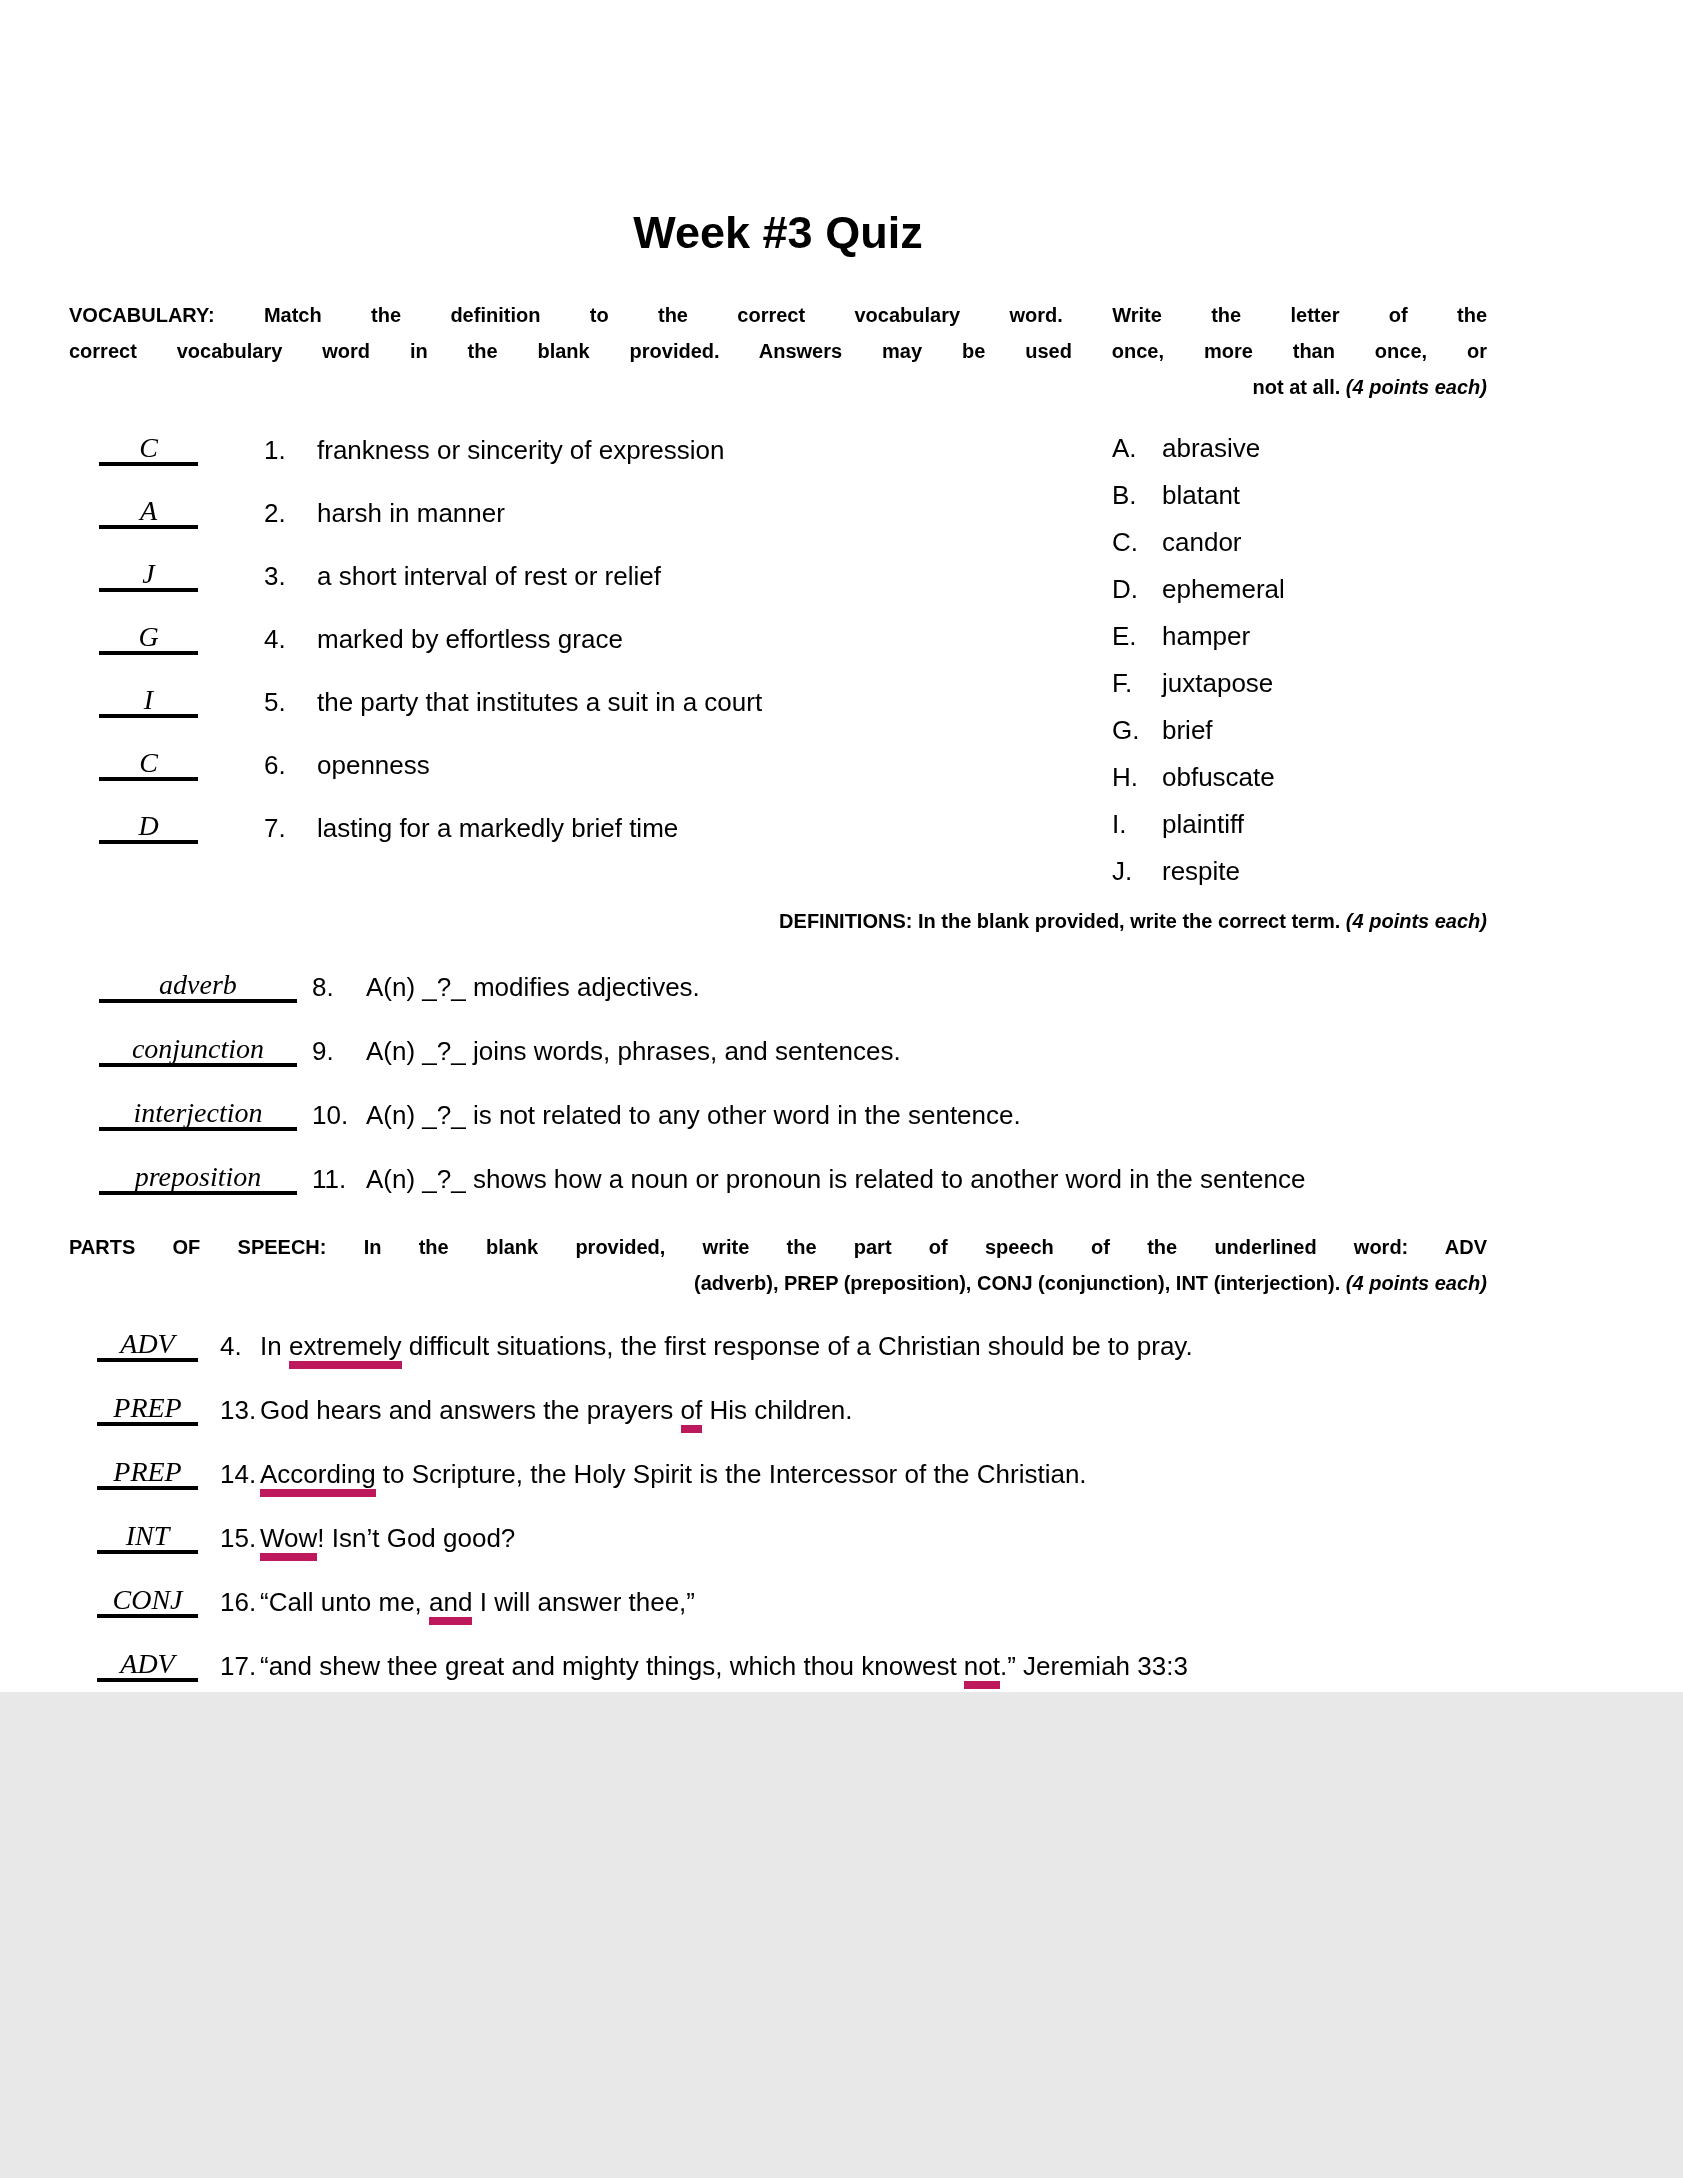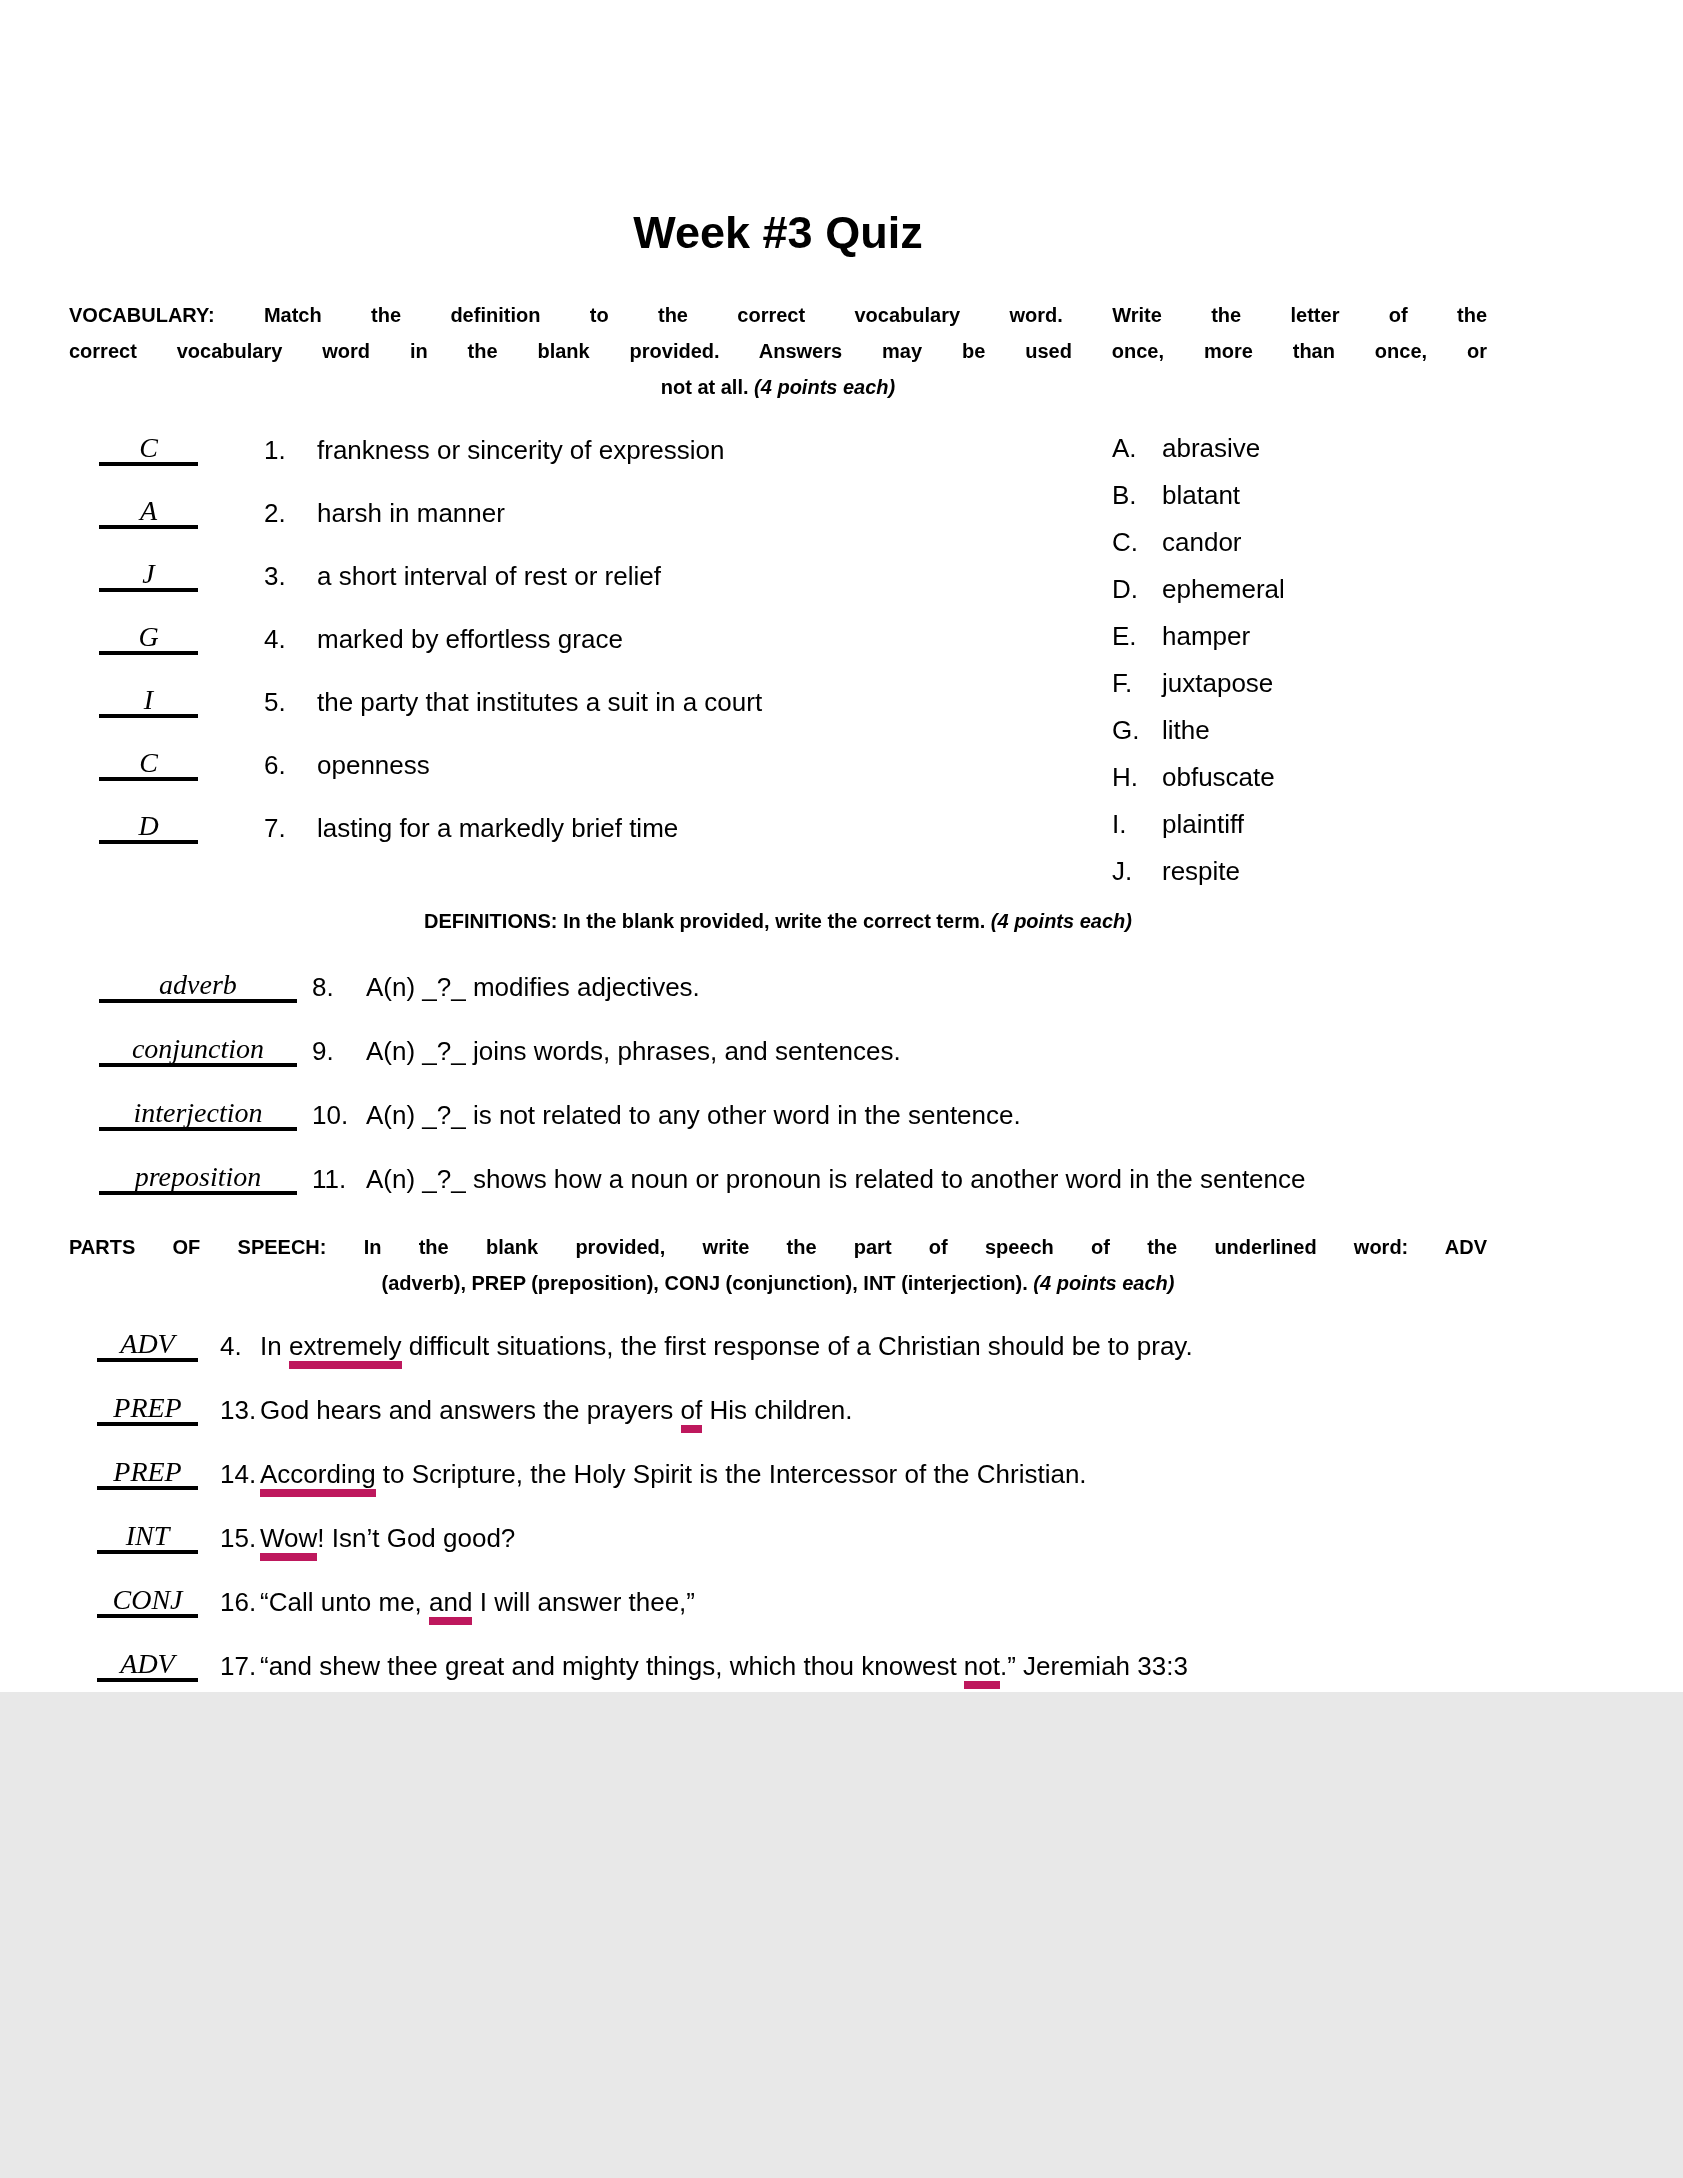--- a/index.html
+++ b/index.html
@@ -11,21 +11,21 @@
   }
   .title {
     position:absolute; top:209px; left:69px; width:1418px;
     text-align:center; font-size:45px; font-weight:bold; line-height:48px;
   }
   .instr {
     position:absolute; left:69px; width:1418px;
     font-size:20px; font-weight:bold; line-height:36px;
   }
   .jline { display:block; text-align:justify; text-align-last:justify; }
-  .lline { display:block; text-align:center; }
+  .lline { display:block; text-align:right; }
   .pts { font-style:italic; }
   .qsec { position:absolute; left:69px; }
   .row { position:relative; }
   .vrow  { height:63px; }
   .drow  { height:64px; }
   .prow  { height:64px; }
   .brow  { height:47px; }
   .blank {
     position:absolute; top:0; height:29px;
     border-bottom:4px solid #000; text-align:center;
@@ -117,21 +117,21 @@
     <div class="row brow">
       <span class="bletter">E.</span>
       <span class="bword">hamper</span>
     </div>
     <div class="row brow">
       <span class="bletter">F.</span>
       <span class="bword">juxtapose</span>
     </div>
     <div class="row brow">
       <span class="bletter">G.</span>
-      <span class="bword">lithe</span>
+      <span class="bword">brief</span>
     </div>
     <div class="row brow">
       <span class="bletter">H.</span>
       <span class="bword">obfuscate</span>
     </div>
     <div class="row brow">
       <span class="bletter">I.</span>
       <span class="bword">plaintiff</span>
     </div>
     <div class="row brow">

